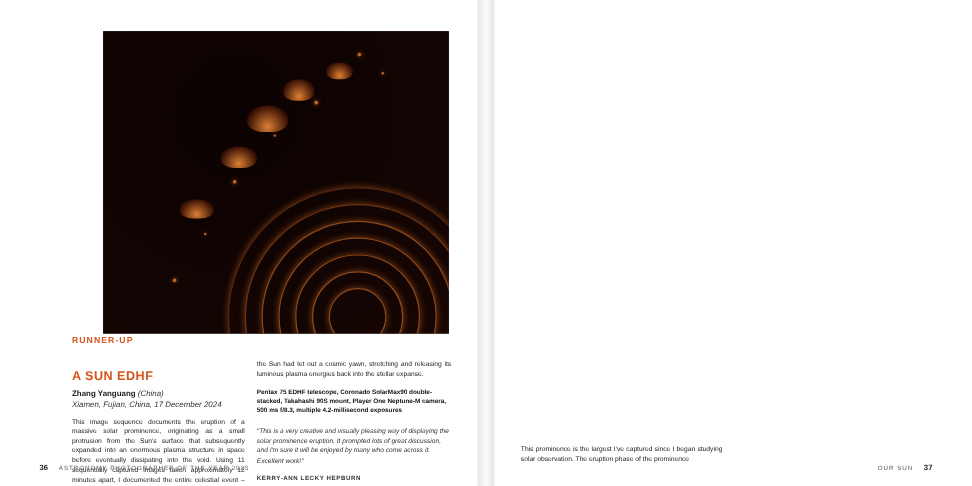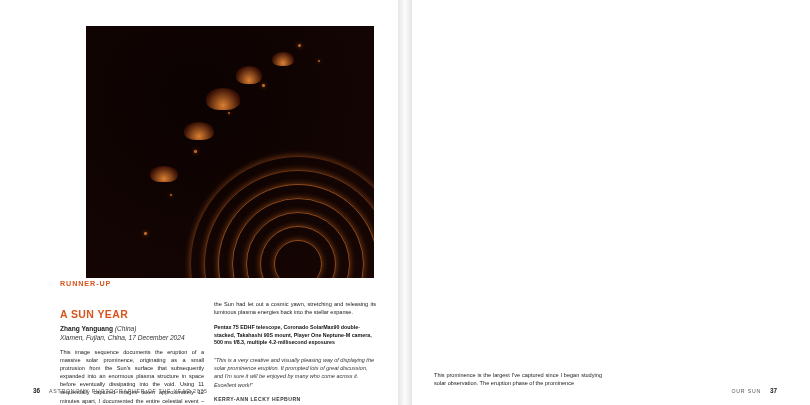--- a/index.html
+++ b/index.html
@@ -214,21 +214,21 @@
         <span style="left:232px; top:34px; width:2px; height:2px;"></span>
         <span style="left:176px; top:58px; width:2.5px; height:2.5px;"></span>
         <span style="left:142px; top:86px; width:2px; height:2px;"></span>
         <span style="left:108px; top:124px; width:2.5px; height:2.5px;"></span>
         <span style="left:84px; top:168px; width:2px; height:2px;"></span>
         <span style="left:58px; top:206px; width:2.5px; height:2.5px;"></span>
       </div>
     </div>
 
     <div class="runner-up">RUNNER-UP</div>
-    <div class="title-left">A SUN YEAR</div>
+    <div class="title-left">A SUN EDHF</div>
 
     <div class="byline-left">
       <span>Zhang Yanguang</span>
       <span class="country">(China)</span><br>
       <span class="loc">Xiamen, Fujian, China, 17 December 2024</span>
     </div>
 
     <div class="body-left">This image sequence documents the eruption of a massive solar prominence, originating as a small protrusion from the Sun's surface that subsequently expanded into an enormous plasma structure in space before eventually dissipating into the void. Using 11 sequentially captured images taken approximately 12 minutes apart, I documented the entire celestial event – as if</div>
 
     <div class="col2-left">

